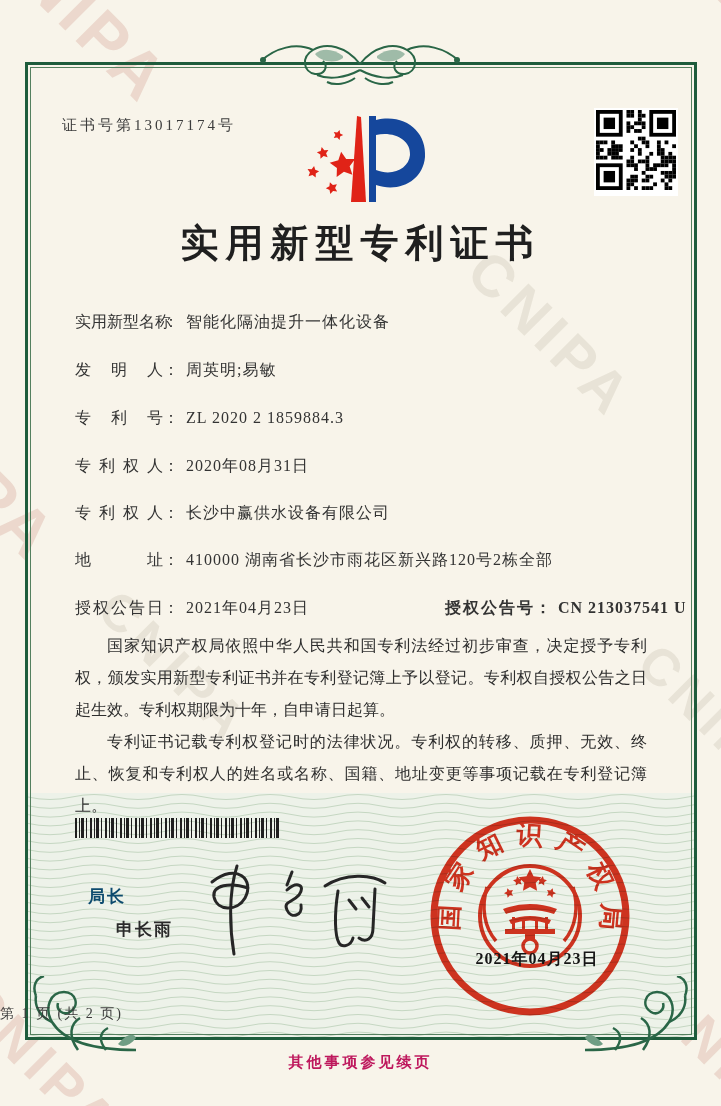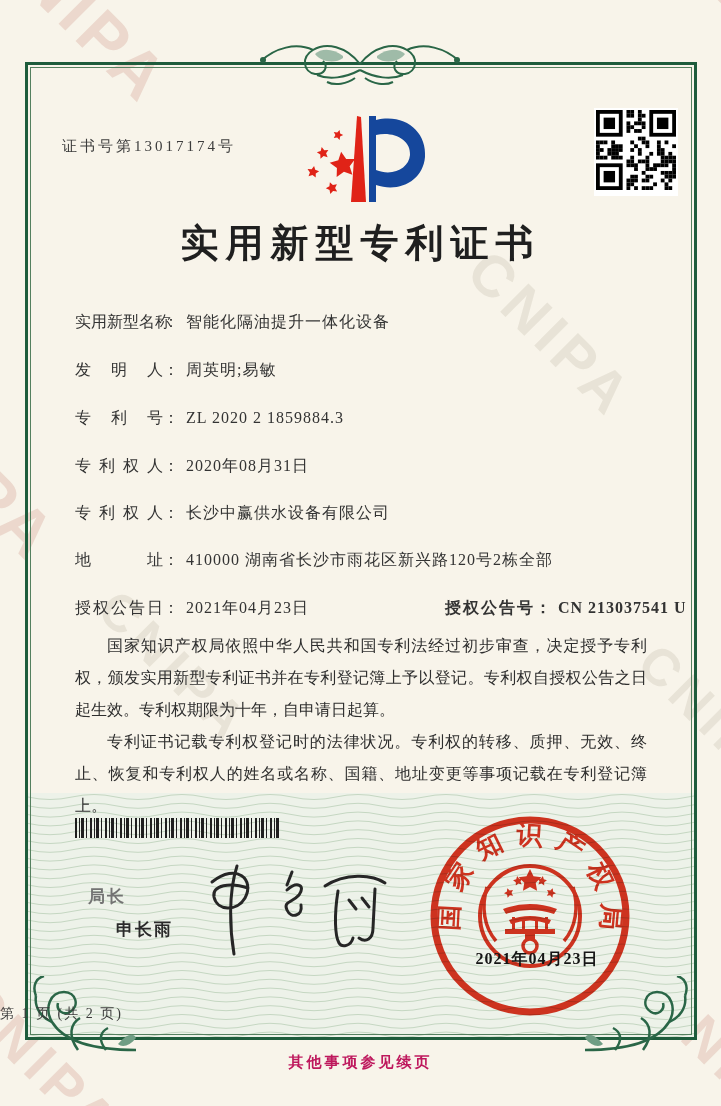--- a/index.html
+++ b/index.html
@@ -12,21 +12,21 @@
   .wm.pink{color:rgba(216,170,158,0.38);}
   
   .frame{position:absolute;left:25px;top:62px;width:666px;height:972px;
          border:3px solid #1e5c3c;}
   .frame-inner{position:absolute;left:2px;top:2px;right:2px;bottom:2px;
          border:1px solid #54805f;}
   
   .band{position:absolute;left:28px;top:793px;width:666px;height:245px;background:#edf2e9;}
   .band svg{display:block;}
   
-  .certno{position:absolute;left:62px;top:116px;font-size:15px;letter-spacing:3px;color:#3c3c3c;margin-top:21px;}
+  .certno{position:absolute;left:62px;top:116px;font-size:15px;letter-spacing:3px;color:#3c3c3c;}
   .logo{position:absolute;left:283px;top:100px;}
   .qr{position:absolute;left:594px;top:108px;background:#fff;padding:2px;}
   .title{position:absolute;left:0;top:218px;width:100%;text-align:center;
          font-size:38px;font-weight:700;letter-spacing:7px;color:#1f1f1f;}
   
   .row{position:absolute;left:75px;font-size:16px;color:#333;white-space:nowrap;}
   .flabel{display:inline-block;width:88px;text-align:justify;text-align-last:justify;vertical-align:bottom;}
   .colon{display:inline-block;}
   .fvalue{margin-left:7px;letter-spacing:1px;}
   .row2{position:absolute;left:370px;top:0;font-weight:bold;}
@@ -34,21 +34,21 @@
   
   .paras{position:absolute;left:75px;top:630px;width:572px;font-size:16px;line-height:32px;
          text-align:justify;color:#2e2e2e;}
   .paras p{margin:0;text-indent:2em;}
   
   .barcode{position:absolute;left:75px;top:818px;width:205px;height:20px;
     background:repeating-linear-gradient(90deg,#1f1f1f 0,#1f1f1f 2px,transparent 2px,transparent 4px,
       #1f1f1f 4px,#1f1f1f 5px,transparent 5px,transparent 6px,#1f1f1f 6px,#1f1f1f 9px,
       transparent 9px,transparent 11px,#1f1f1f 11px,#1f1f1f 12px,transparent 12px,transparent 15px);}
   .sig-title{position:absolute;left:88px;top:885px;font-family:"Liberation Sans", sans-serif;
-             font-weight:700;font-size:17px;color:#737373;letter-spacing:2px;}
+             font-weight:700;font-size:17px;color:#0c4a6e;letter-spacing:2px;}
   .sig-name{position:absolute;left:88px;top:918px;font-family:"Liberation Sans", sans-serif;
              font-weight:700;font-size:17px;color:#2a2a2a;letter-spacing:2px;margin-left:28px;}
   .signature{position:absolute;left:192px;top:850px;}
   
   .seal{position:absolute;left:425px;top:811px;mix-blend-mode:multiply;opacity:.95;}
   .seal-date{position:absolute;left:452px;top:949px;width:170px;text-align:center;
              font-size:16px;font-weight:700;letter-spacing:1px;color:#151515;}
   
   .pagefoot{position:absolute;left:0;top:1005px;width:100%;text-align:left;
             font-size:14px;letter-spacing:2px;color:#3a3a3a;}

